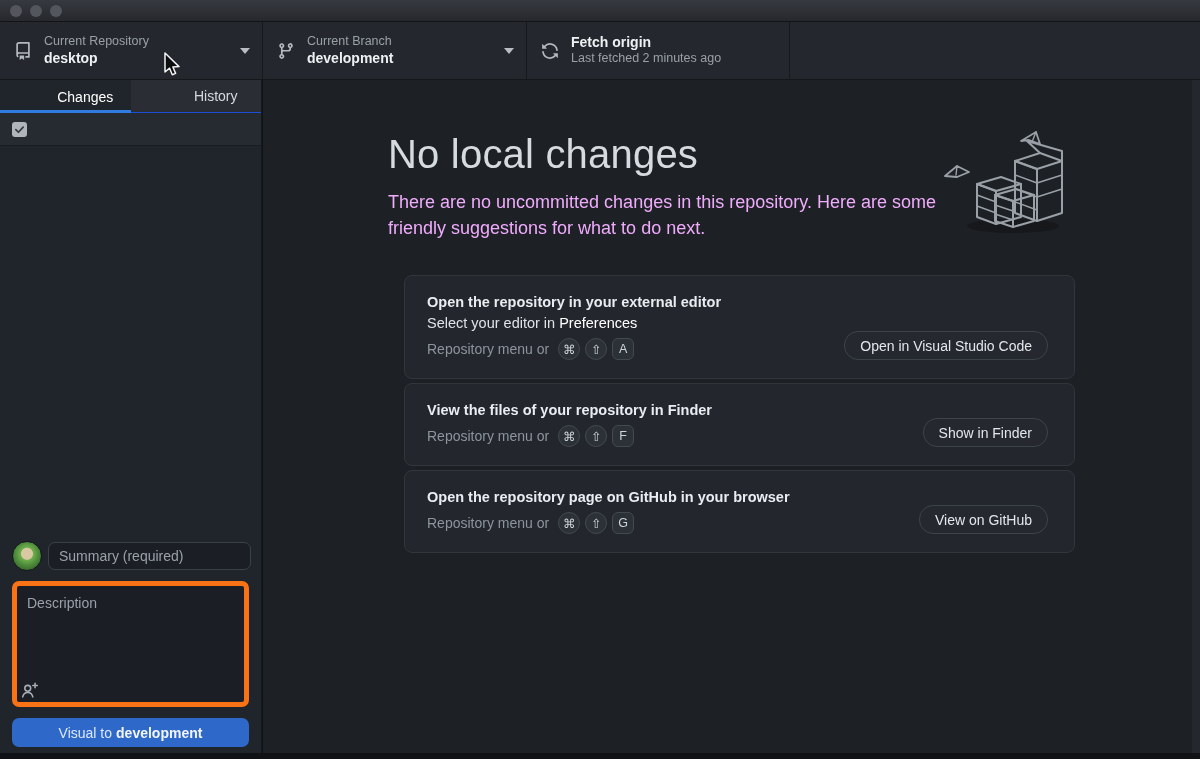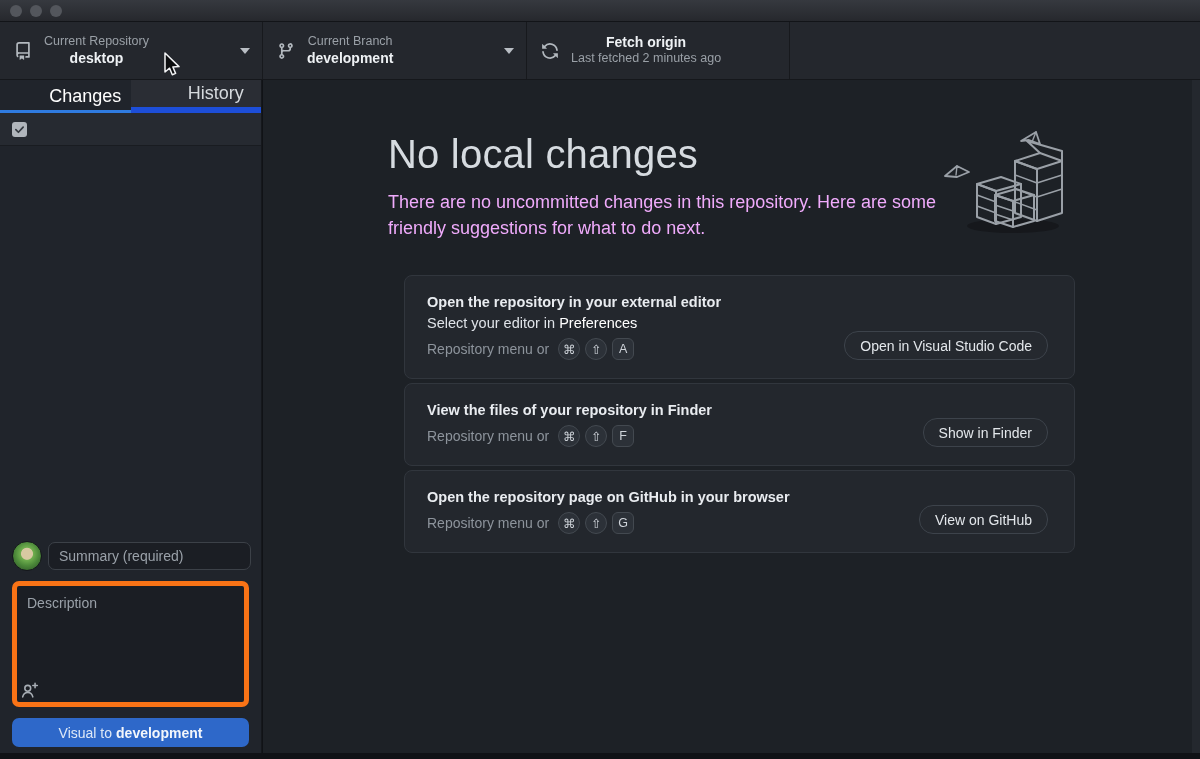--- a/index.html
+++ b/index.html
@@ -10,39 +10,39 @@
   
   .titlebar { position:absolute; top:0; left:0; right:0; height:22px;
     background:linear-gradient(#36393f,#26282d); border-bottom:1px solid #121418;
     display:flex; align-items:center; padding-left:10px; gap:8px; }
   .tl { width:12px; height:12px; border-radius:50%; background:#53565c; }
 
   
   .toolbar { position:absolute; top:22px; left:0; right:0; height:58px;
     background:#24272d; border-bottom:1px solid #15171b; display:flex; }
   .tb-sec { display:flex; align-items:center; padding:0 12px 0 14px;
-    border-right:1px solid #17191d; position:relative;text-align:center; }
+    border-right:1px solid #17191d; position:relative; }
   .tb-sec.repo { width:263px; } .tb-sec.branch { width:264px; } .tb-sec.fetch { width:263px; }
   .tb-icon { width:18px; height:18px; margin-right:12px; flex:none; color:#b3b9bf; }
   .tb-text { display:flex; flex-direction:column; line-height:1.25; min-width:0; }
   .tb-label { font-size:12.5px; color:#9aa0a7; }
   .tb-value { font-size:14px; font-weight:bold; color:#eef1f4; }
   .chevron { margin-left:auto; width:0; height:0; border-left:5px solid transparent;
     border-right:5px solid transparent; border-top:6px solid #b9bec4; }
 
   
   .sidebar { position:absolute; top:80px; left:0; width:262px; bottom:6px;
     background:#20242b; border-right:1px solid #15181c; display:flex; flex-direction:column; }
   .tabbar { height:33px; display:flex; flex:none; }
   .tab { flex:1; display:flex; align-items:center; justify-content:center;
-    font-size:18px; cursor:default; position:relative;padding-left:40px; }
+    font-size:14px; cursor:default; position:relative;padding-left:40px; }
   .tab.active { background:#20242b; color:#ffffff; }
   .tab.active::after { content:""; position:absolute; left:0; right:0; bottom:0;
     height:3px; background:#2f7be0; }
-  .tab.inactive { background:#2a2d34; color:#d6dade; border-bottom:6px solid #1d4ed8; }
+  .tab.inactive { background:#2a2d34; color:#d6dade; border-bottom:1px solid #1d4ed8; }
   .files-row { height:33px; flex:none; background:#262a31; border-bottom:1px solid #191c21;
     display:flex; align-items:center; padding:0 12px; position:relative; }
   .checkbox { width:15px; height:15px; border-radius:3px; background:#b0b5bb;
     display:flex; align-items:center; justify-content:center; flex:none; }
   .checkbox svg { width:11px; height:11px; }
   .files-label { position:absolute; left:0; right:0; text-align:center;
     font-size:13px; color:#e0e4e8; pointer-events:none; }
   .sidebar-empty { flex:1; }
 
   .commit-area { flex:none; padding:13px 12px 6px; display:flex; flex-direction:column; }

